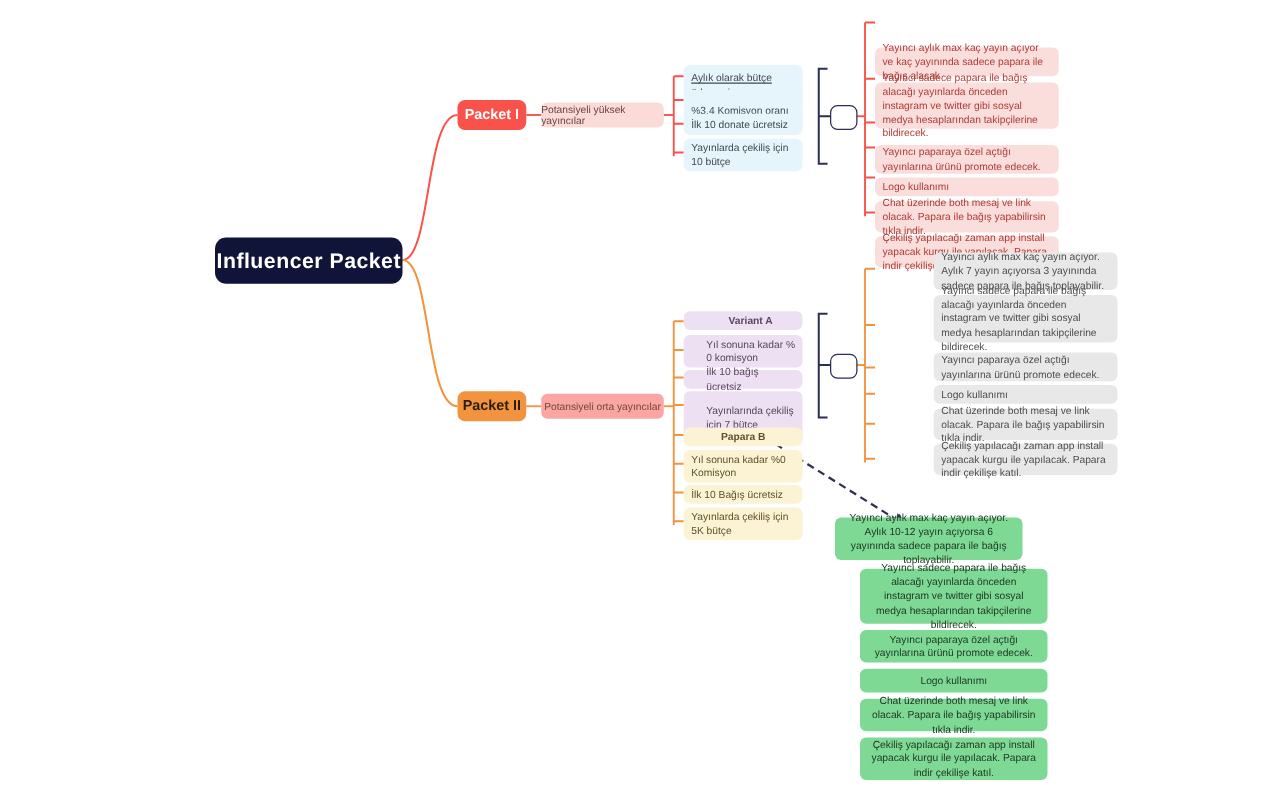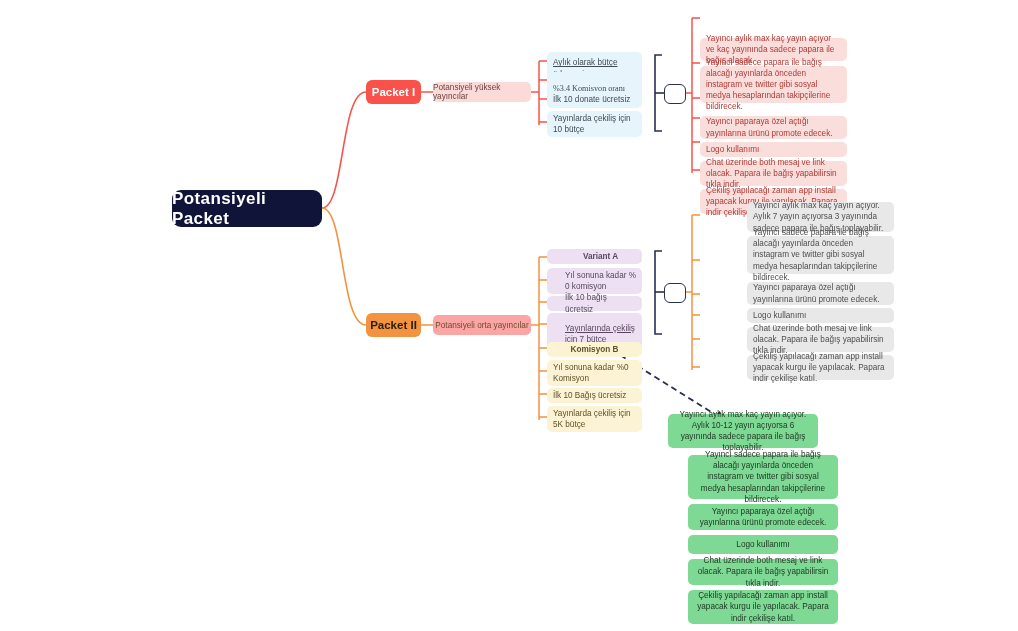--- a/index.html
+++ b/index.html
@@ -72,34 +72,34 @@
 
     <defs>
       <marker id="arrowhead" markerWidth="7" markerHeight="7" refX="5" refY="3" orient="auto">
         <polygon points="0 0, 6 3, 0 6" fill="#2b2f52"></polygon>
       </marker>
     </defs>
     <path d="M612 350 L724 420" stroke="#2b2f52" stroke-width="1.8" fill="none" stroke-dasharray="6 4" marker-end="url(#arrowhead)"></path>
   </svg>
 
   <div class="node root" style="left:172px;top:190px;width:150px;height:37px;">
-    <span>Potansiyeli Packet</span>
+    <span>Influencer Packet</span>
   </div>
 
   <div class="node pk1" style="left:366px;top:80px;width:55px;height:24px;">
     <span>Packet I</span>
   </div>
   <div class="node sub1" style="left:433px;top:82px;width:98px;height:20px;">
     <span>Potansiyeli yüksek yayıncılar</span>
   </div>
 
   <div class="node leafbox blue" style="left:547px;top:52px;width:95px;height:33px;text-decoration:underline;">
     <span>Aylık olarak bütçe ödemesi</span>
     </div>
-  <div class="node leafbox blue" style="left:547px;top:72px;width:95px;height:34px;font-family:Liberation Serif, serif;">
+  <div class="node leafbox blue" style="left:547px;top:72px;width:95px;height:34px;">
     <span>%3.4 Komisyon oranı</span>
     </div>
   <div class="node leafbox blue" style="left:547px;top:91px;width:95px;height:17px;">
     <span>İlk 10 donate ücretsiz</span>
     </div>
   <div class="node leafbox blue" style="left:547px;top:111px;width:95px;height:26px;">
     <span>Yayınlarda çekiliş için 10 bütçe</span>
     </div>
 
   <div class="bracketbox" style="left:664px;top:84px;width:20px;height:18px;"></div>
@@ -132,26 +132,26 @@
 
   <div class="node leafbox purple vhead" style="left:547px;top:249px;width:95px;height:15px;">
     <span style="width:100%">Variant A</span>
     </div>
   <div class="node leafbox purple" style="left:547px;top:268px;width:95px;height:26px;">
     <span>Yıl sonuna kadar % 0 komisyon</span>
     </div>
   <div class="node leafbox purple" style="left:547px;top:296px;width:95px;height:15px;">
     <span>İlk 10 bağış ücretsiz</span>
     </div>
-  <div class="node leafbox purple" style="left:547px;top:313px;width:95px;height:42px;text-decoration:underline;">
+  <div class="node leafbox purple" style="left:547px;top:313px;width:95px;height:42px;">
     <span>Yayınlarında çekiliş için 7 bütçe</span>
     </div>
 
   <div class="node leafbox cream vhead" style="left:547px;top:342px;width:95px;height:15px;">
-    <span style="width:100%">Komisyon B</span>
+    <span style="width:100%">Papara B</span>
     </div>
   <div class="node leafbox cream" style="left:547px;top:360px;width:95px;height:26px;">
     <span>Yıl sonuna kadar %0 Komisyon</span>
     </div>
   <div class="node leafbox cream" style="left:547px;top:388px;width:95px;height:15px;">
     <span>İlk 10 Bağış ücretsiz</span>
     </div>
   <div class="node leafbox cream" style="left:547px;top:406px;width:95px;height:26px;">
     <span>Yayınlarda çekiliş için 5K bütçe</span>
     </div>

